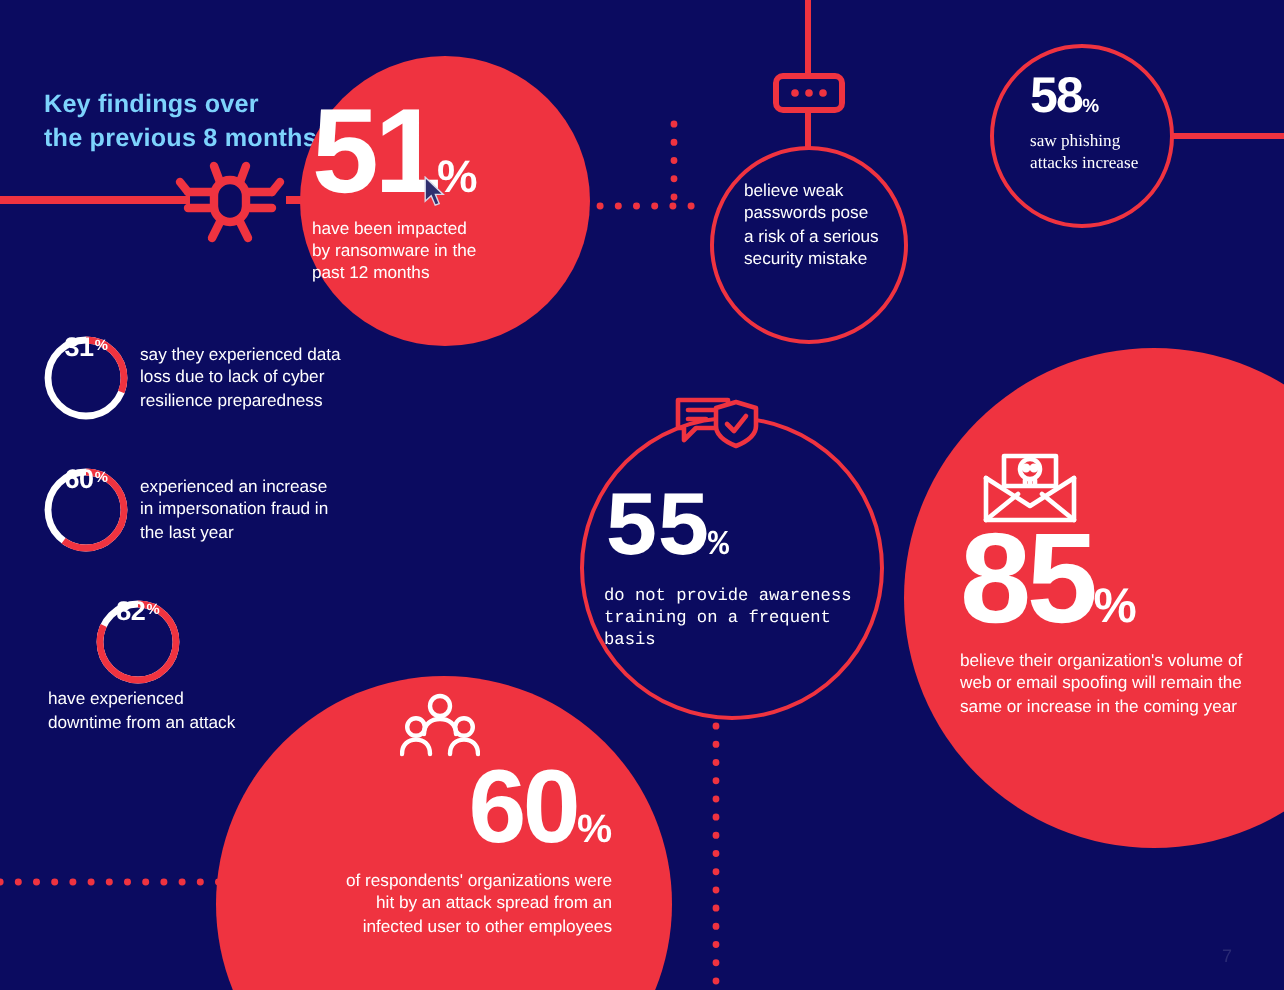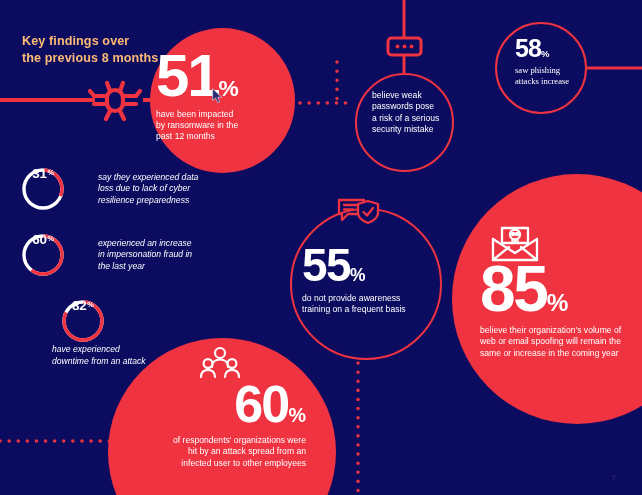--- a/index.html
+++ b/index.html
@@ -62,22 +62,22 @@
     color: #ffffff;
     font-size: 8.6px;
     line-height: 1.33;
     display: block;
   }
 
   
   #heading {
     position: absolute;
     left: 22px;
-    top: 33px;
-    color: #fdba74;
+    top: 44px;
+    color: #7dd3fc;
     font-size: 12.6px;
     font-weight: bold;
     line-height: 1.38;
     letter-spacing: 0.1px;
   }
 
   
   .donut-row {
     position: absolute;
     display: flex;
@@ -106,23 +106,22 @@
     font-size: 7.4px;
     font-weight: bold;
     margin-left: 0.5px;
     position: relative;
     top: 2px;
   }
   .donut-text {
     color: #ffffff;
     font-size: 8.6px;
     line-height: 1.34;
-    margin-left: 32px;
+    margin-left: 4px;
     white-space: pre-line;
-    font-style: italic;
   }
 
   
   .icon {
     position: absolute;
   }
 
   
   #page-number {
     position: absolute;
@@ -281,21 +280,21 @@
       <circle cx="26" cy="12.5" r="5"></circle>
       <circle cx="24" cy="12" r="1.1" fill="#ffffff"></circle>
       <circle cx="28" cy="12" r="1.1" fill="#ffffff"></circle>
       <path d="M23.5 18 L23.5 20"></path>
       <path d="M26 18 L26 20"></path>
       <path d="M28.5 18 L28.5 20"></path>
     </g>
   </svg>
 
   <div class="outline-circle" style="left:290px; top:208px; width:152px; height:152px;"></div>
-  <div class="stat" style="left:302px; top:246px; width:135px;">
+  <div class="stat" style="left:302px; top:246px; width:135px;font-family:Liberation Mono, monospace;">
     <span class="big-num" style="font-size:46px;"><span>55</span><span class="pct">%</span></span>
     <span class="desc" style="margin-top:7px; white-space:pre-line;">do not provide awareness
 training on a frequent basis</span>
   </div>
 
   <svg class="icon" style="left:336px; top:196px;" width="45" height="32" viewBox="0 0 45 32">
     <g stroke="#ef3340" stroke-width="2.3" fill="none" stroke-linecap="round" stroke-linejoin="round">
       <path d="M3 4 L28 4 L28 18 L12 18 L6 24 L6 18 L3 18 Z"></path>
       <path d="M8 9 L22 9"></path>
       <path d="M8 13.5 L17 13.5"></path>

